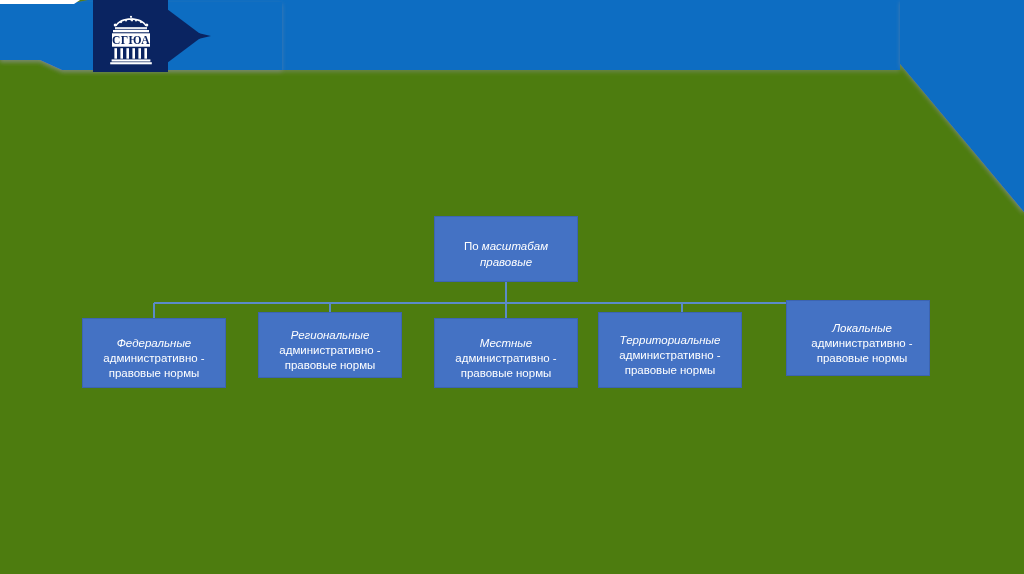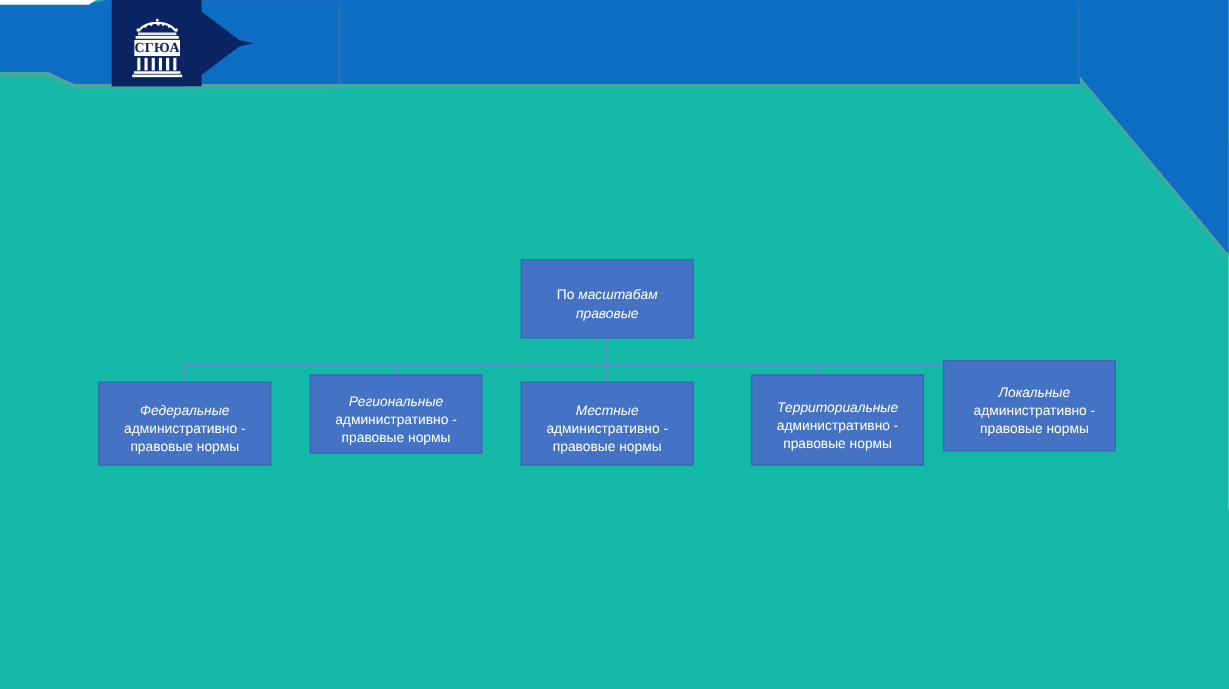--- a/index.html
+++ b/index.html
@@ -8,21 +8,21 @@
     padding: 0;
     background: #ffffff;
   }
   body {
     font-family: "Liberation Sans", "DejaVu Sans", sans-serif;
   }
   #slide {
     position: relative;
     width: 1024px;
     height: 574px;
-    background: #14b8a6;
+    background: #4d7c0f;
     overflow: hidden;
   }
 
   
   .header-banner {
     position: absolute;
     left: 0;
     top: 0;
     width: 1024px;
     height: 230px;
@@ -113,21 +113,21 @@
     display: block;
   }
   .leaf-sub {
     font-style: normal;
     display: block;
   }
 
   .leaf-1 { left: 82px;  top: 318px; height: 70px; }
   .leaf-2 { left: 258px; top: 312px; height: 66px; }
   .leaf-3 { left: 434px; top: 318px; height: 70px; }
-  .leaf-4 { left: 626px; top: 312px; height: 76px; }
+  .leaf-4 { left: 598px; top: 312px; height: 76px; }
   .leaf-5 { left: 786px; top: 300px; height: 76px; padding-left: 14px; }
 </style>
 </head>
 <body>
 
 <div id="slide">
 
   <div class="header-banner">
     <svg viewBox="0 0 1024 230" xmlns="http://www.w3.org/2000/svg">
       <defs>

